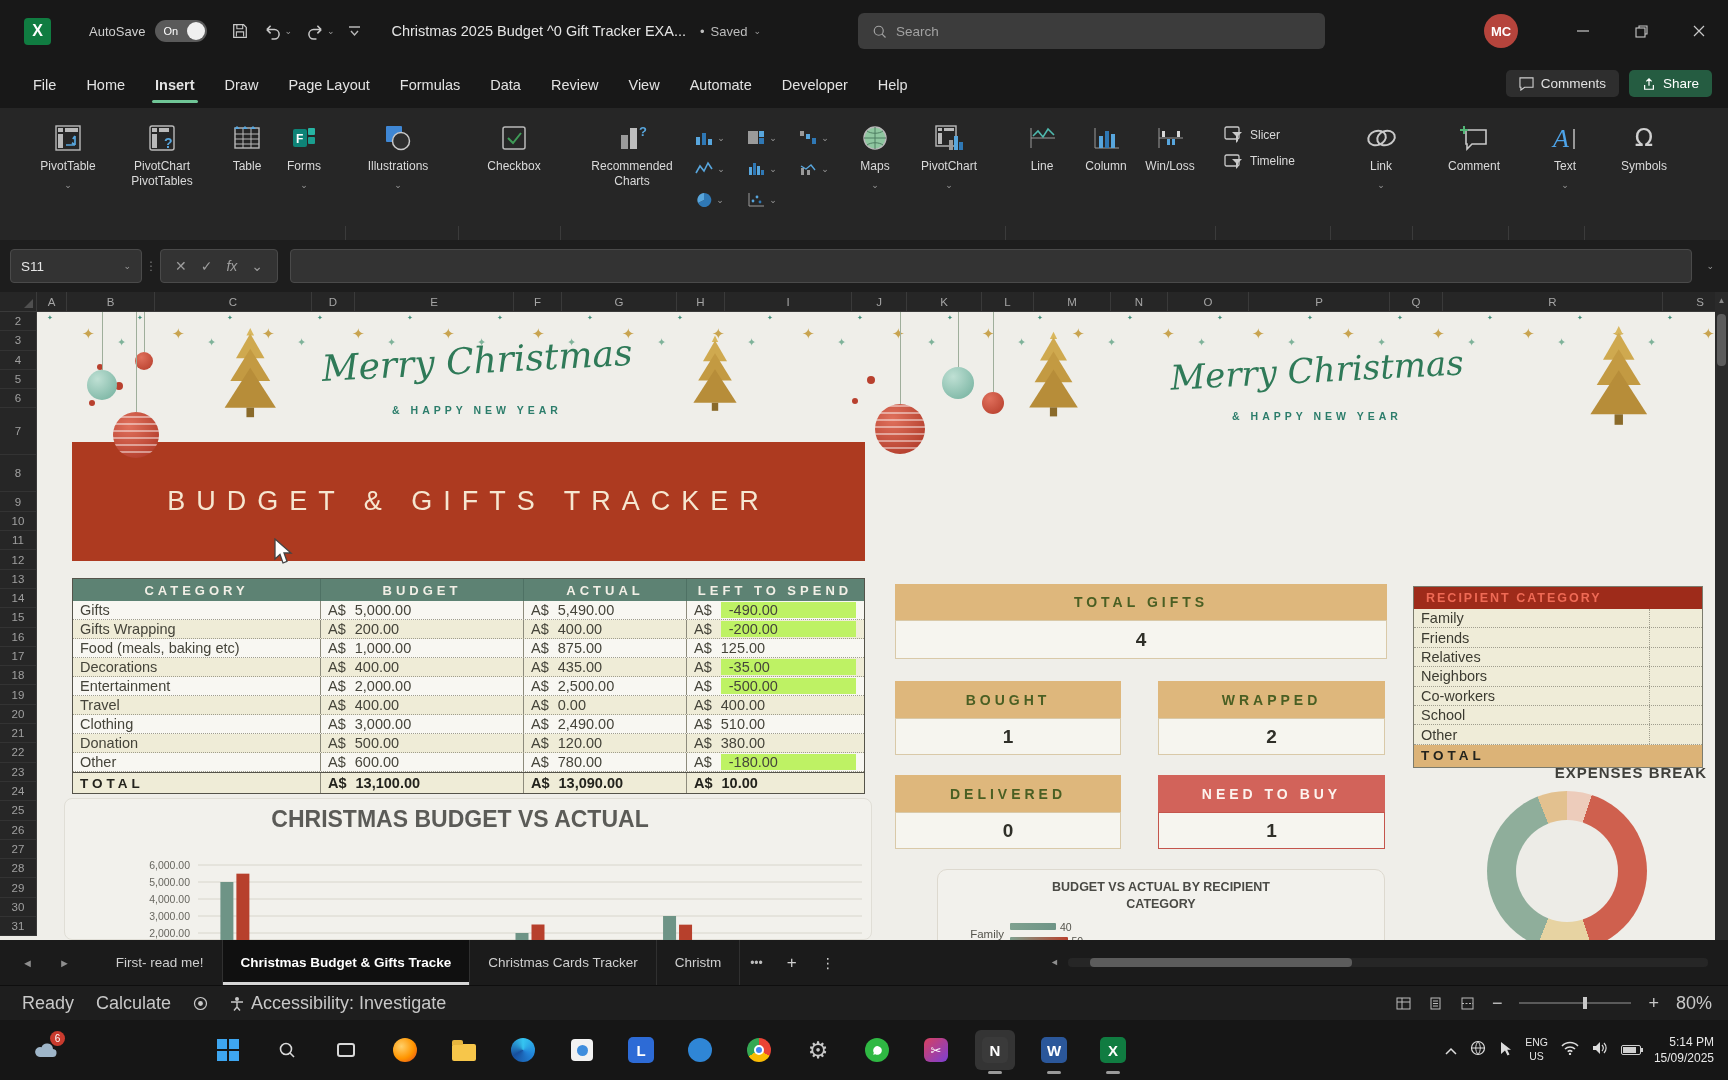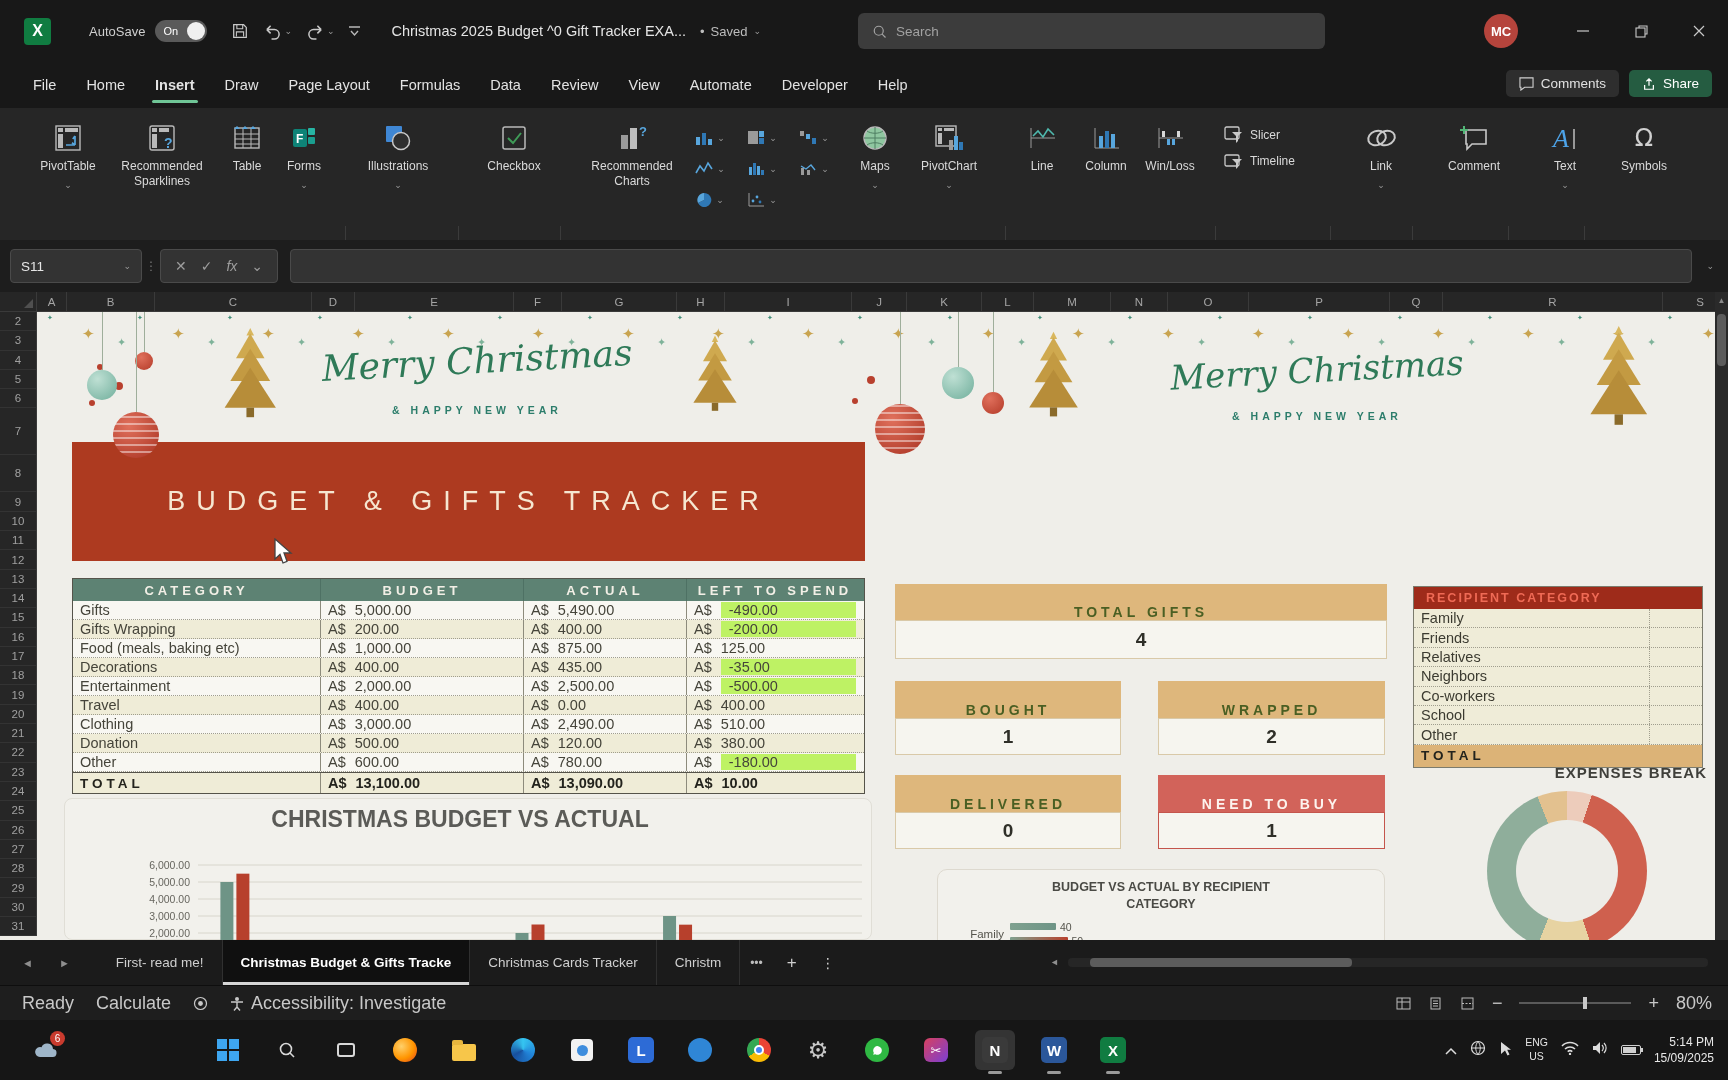--- a/index.html
+++ b/index.html
@@ -84,21 +84,21 @@
 .bt-cell{display:flex;align-items:center;padding:0 7px;font-size:14.5px;color:#45443a;border-right:1px solid #8d8b7c;overflow:hidden;white-space:nowrap}
 .bt-cell:last-child{border-right:none}
 .bt-data{height:19px;border-bottom:1px dotted #a09e8e}
 .bt-data.alt{background:#efecd7}
 .cur{margin-right:9px}
 .amt.neg{flex:1;background:#bef264;padding-left:8px}
 .bt-total{height:21px;background:#efecd7;border-top:1.5px solid #55534a}
 .bt-total .bt-cell{font-weight:bold;color:#23231d}
 .bt-total .bt-cell:first-child{letter-spacing:4px;font-size:13.5px}
 
-.stathead{position:absolute;background:#deb77c;display:flex;align-items:flex-end;justify-content:center;font-size:14px;font-weight:bold;letter-spacing:4px;color:#4a5f23}
+.stathead{position:absolute;background:#deb77c;display:flex;align-items:center;justify-content:center;font-size:14px;font-weight:bold;letter-spacing:4px;color:#4a5f23}
 .stathead.red{background:#d2635a;color:#fdf3ee}
 .statval{position:absolute;background:#f6f5ef;border:1px solid #d9c9a8;display:flex;align-items:center;justify-content:center;font-size:19px;font-weight:bold;color:#2f2f28}
 .statval.redb{border-color:#c4554c}
 
 .recip{position:absolute;left:1376px;top:274px;width:290px;border:1px solid #7b7b6d;background:#efecd8}
 .rc-head{height:22px;background:#9e2b1a;color:#ef6a55;font-size:12.5px;font-weight:bold;letter-spacing:2px;display:flex;align-items:center;padding-left:12px}
 .rc-row{height:19.4px;border-bottom:1px dotted #a09e8e;display:flex;align-items:center;padding-left:7px;font-size:14.5px;color:#3c3b31;position:relative}
 .rc-row::after{content:"";position:absolute;left:235px;top:0;bottom:0;width:1px;border-left:1px dotted #a09e8e}
 .rc-total{height:22px;background:#dcb377;display:flex;align-items:center;padding-left:7px;font-weight:bold;font-size:13.5px;letter-spacing:4px;color:#23231d}
 
@@ -287,21 +287,21 @@
       <div class="gbtn" style="width:112px">
         <span class="icn">
             <svg width="30" height="30" viewBox="0 0 30 30">
               <rect x="3" y="3" width="24" height="24" rx="2" fill="none" stroke="#b9b9b9" stroke-width="1.4"></rect>
               <rect x="5" y="5" width="5" height="4" fill="#b9b9b9"></rect>
               <rect x="12" y="5" width="10" height="4" fill="#b9b9b9"></rect>
               <rect x="5" y="11" width="5" height="14" fill="#b9b9b9"></rect>
               <text x="17" y="25" font-size="14" fill="#58a6dd" font-weight="bold">?</text>
             </svg>
           </span>
-        <span>Recommended Sparklines</span>
+        <span>PivotChart PivotTables</span>
       </div>
       <div class="gbtn" style="width:58px">
         <span class="icn">
             <svg width="30" height="30" viewBox="0 0 30 30">
               <rect x="3" y="5" width="24" height="20" fill="none" stroke="#b9b9b9" stroke-width="1.4"></rect>
               <path d="M3 11h24M3 16h24M3 21h24M11 5v20M19 5v20" stroke="#b9b9b9" stroke-width="1"></path>
               <path d="M5 5l3 3h-6zM13 5l3 3h-6zM21 5l3 3h-6z" fill="#58a6dd" transform="translate(0,-2)"></path>
             </svg>
           </span>
         <span>Table</span>

